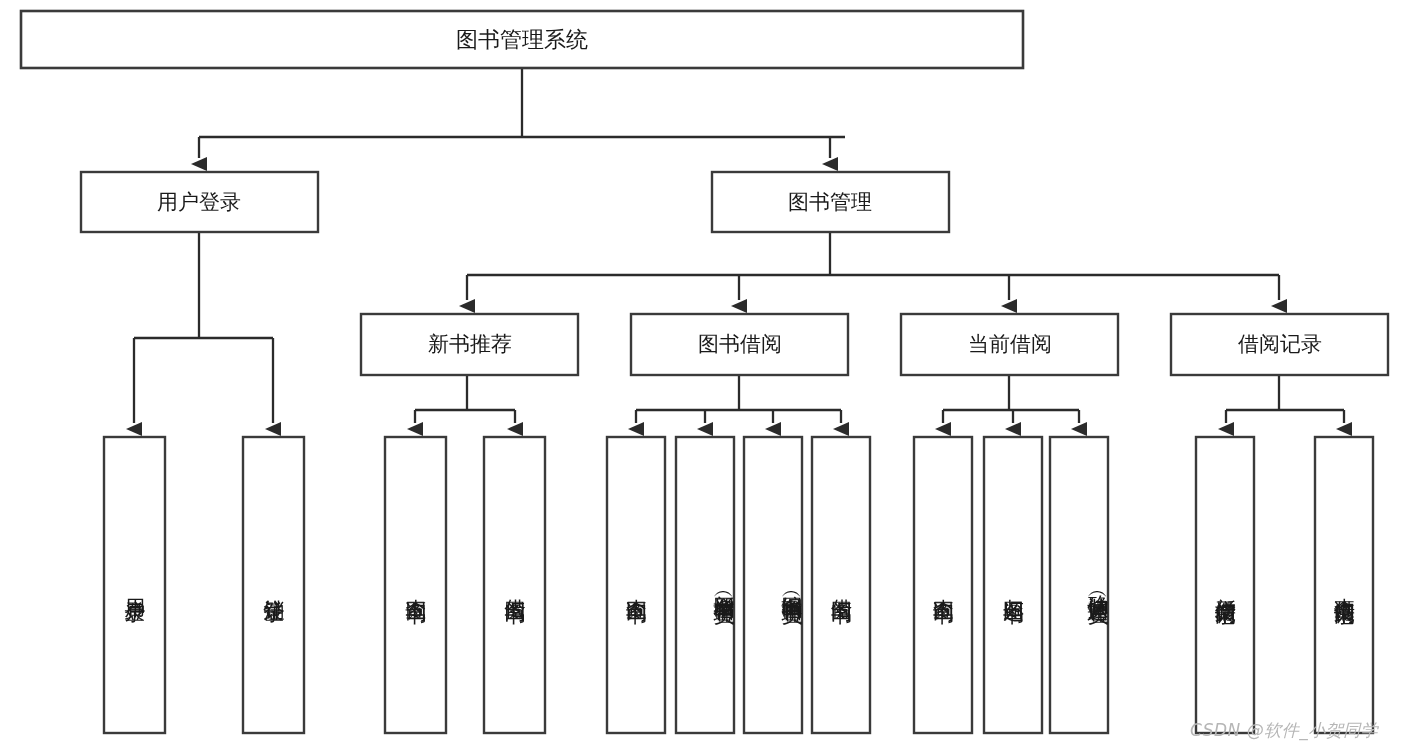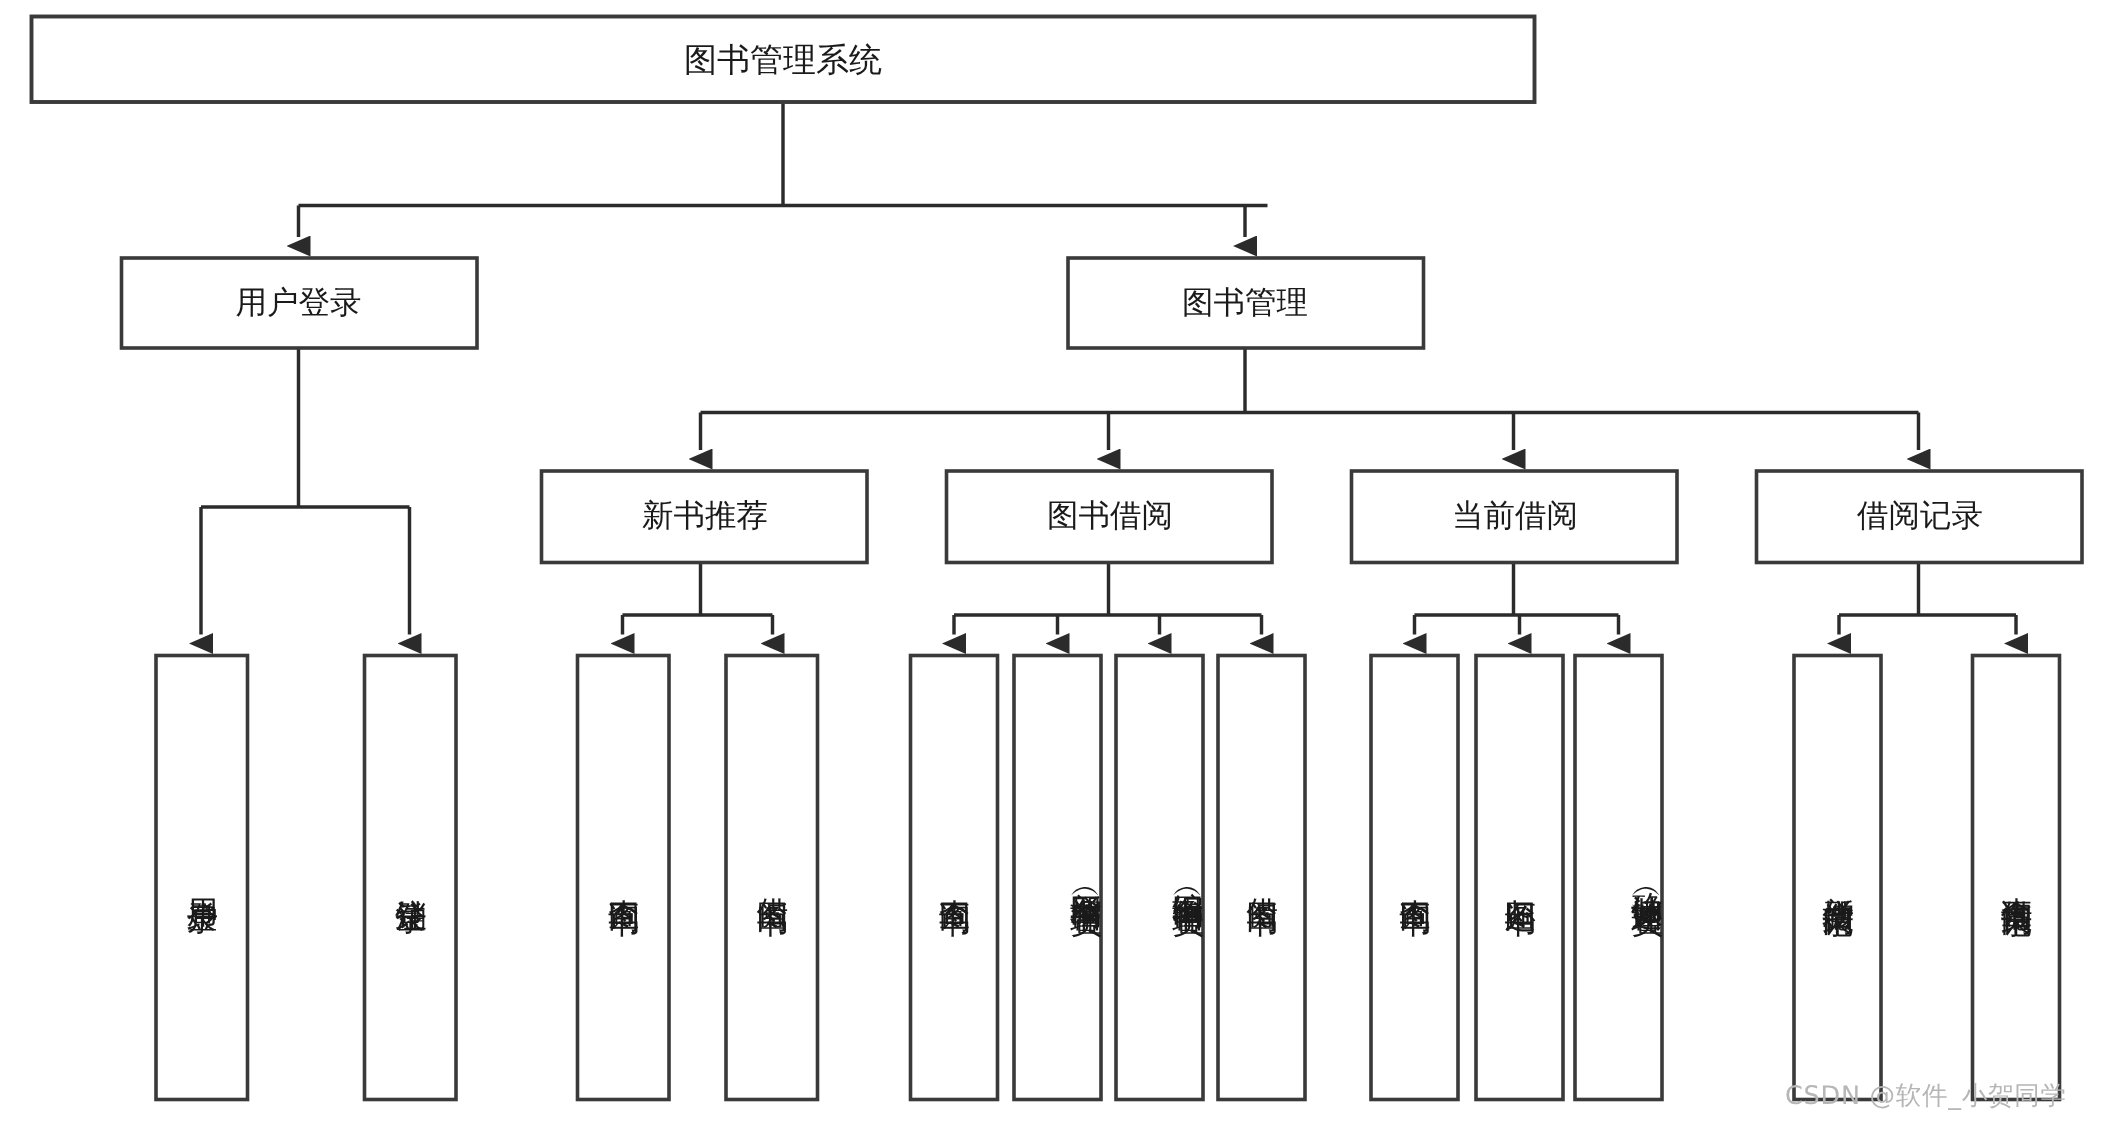--- a/index.html
+++ b/index.html
@@ -72,20 +72,21 @@
     white-space: nowrap;
     pointer-events: none;
   }
   .watermark {
     position: absolute;
     font-family: "DejaVu Sans", "Liberation Sans", sans-serif;
     font-size: 17px;
     color: #b6b6b6;
     white-space: nowrap;
     letter-spacing: 0.5px;
+    font-style: italic;
   }
 </style>
 </head>
 <body>
 
 <div id="diagram-root">
 
   <svg class="flow" viewBox="0 0 1405 747">
     <defs>
       <marker id="arr" markerWidth="14" markerHeight="16" refX="1" refY="8" orient="auto" markerUnits="userSpaceOnUse">

